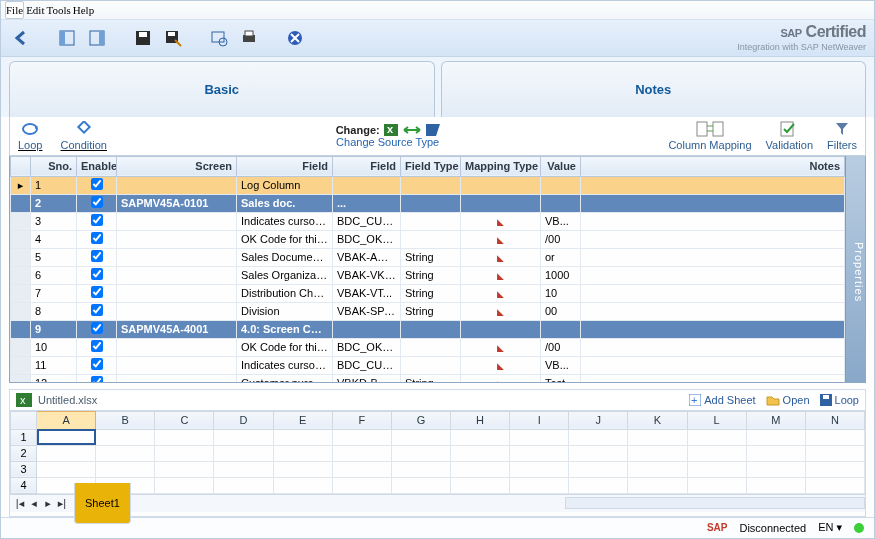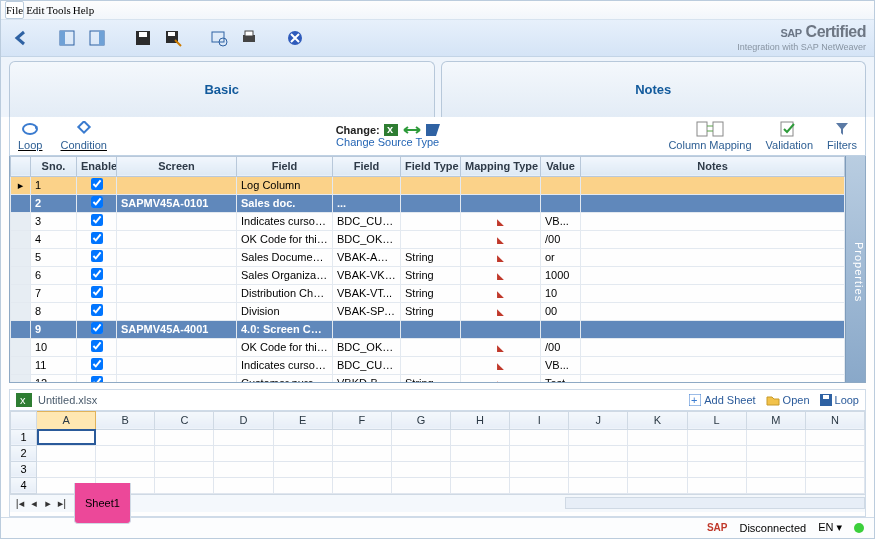--- a/index.html
+++ b/index.html
@@ -19,42 +19,42 @@
 .workband-left{display:flex;gap:18px;align-items:center;text-decoration:underline;}
 .workband-item{display:flex; flex-direction:column; align-items:center; color:#2d5e93; gap:2px; cursor:pointer;}
 .workband-center{ text-align:center; flex:1;}
 .workband-center .maprow{ color:#222; font-weight:bold; display:flex; gap:4px; align-items:center; justify-content:center;}
 .workband-center .changesrc{ color:#2566b5; font-weight:normal; cursor:pointer;}
 .workband-right{display:flex; gap:14px; align-items:flex-end;}
 .grid { margin:0 8px; border:1px solid #8ea9c4; border-top:none; height:236px; overflow:hidden; display:flex;}
 .grid-main { flex:1; overflow:hidden;}
 .grid-props { width:20px; background:linear-gradient(to bottom,#b9cde1,#89a8c9); color:#fff; writing-mode:vertical-rl; text-align:center; font-size:11px; padding-top:6px; letter-spacing:1px; border-left:1px solid #7e9cbb;}
 table.datagrid { width:100%; border-collapse:collapse; table-layout:fixed;}
-table.datagrid th { background:linear-gradient(#f2f7fd,#dde9f5); border:1px solid #b8c8da; padding:2px 4px; text-align:center; font-weight:bold; height:20px; color:#2e3a48; white-space:nowrap; overflow:hidden;}
+table.datagrid th { background:linear-gradient(#f2f7fd,#dde9f5); border:1px solid #b8c8da; padding:2px 4px; text-align:right; font-weight:bold; height:20px; color:#2e3a48; white-space:nowrap; overflow:hidden;}
 table.datagrid td { border:1px solid #e3e9f0; padding:1px 4px; height:18px; white-space:nowrap; overflow:hidden; text-overflow:ellipsis;}
 table.datagrid tr.rsel td { background:#6088bb; color:#fff; font-weight:bold;}
 table.datagrid tr.hl td { background:#fbd289;}
 .rowptr { width:20px; background:#e7edf3; border:1px solid #c9d6e3; text-align:center;}
 .chk { width:12px; height:12px;}
 .redtri { color:#c0392b; font-size:9px;}
 .sheetbar { display:flex; align-items:center; justify-content:space-between; background:#fff; margin:6px 8px 0 8px; border:1px solid #cfdbe8; padding:2px 6px; height:22px;}
 .sheetbar-left{display:flex; align-items:center; gap:6px; color:#4a5b6c;}
 .sheetbar-right{display:flex; align-items:center; gap:10px; color:#2a5a9a;}
 .sheetbar-right span{cursor:pointer; display:flex; align-items:center; gap:3px;}
 .spreadsheet { margin:0 8px; border:1px solid #cfdbe8; border-top:none; height:110px; display:flex; flex-direction:column;}
 .spreadsheet table { border-collapse:collapse; width:100%; table-layout:fixed;}
 .spreadsheet th { background:linear-gradient(#f4f8fc,#e7eef7); border:1px solid #cfd9e4; height:18px; font-weight:normal; color:#2b3945;}
 .spreadsheet td { border:1px solid #e0e6ee; height:16px;}
 .spreadsheet th.sel { background:#ffe7b2; border:1px solid #e1b25a;}
 .spreadsheet td.sel { outline:2px solid #2a5a9a; outline-offset:-2px;}
 .spreadsheet .rownum { background:linear-gradient(#f4f8fc,#e7eef7); width:26px; text-align:center; border:1px solid #cfd9e4;}
 .sheet-tabs { display:flex; align-items:center; height:18px; border-top:1px solid #cfd9e4; background:#f4f8fc; padding-left:4px; gap:6px; position:relative;}
 .sheet-tabs .nav { display:flex; gap:2px; color:#333;}
 .sheet-tabs .nav span { width:12px; text-align:center; cursor:pointer; }
-.sheet-tabs .stab { background:#ec4899; border:1px solid #cfd9e4; border-top:none; border-bottom-left-radius:4px; border-bottom-right-radius:4px; padding:14px 10px;}
+.sheet-tabs .stab { background:#eab308; border:1px solid #cfd9e4; border-top:none; border-bottom-left-radius:4px; border-bottom-right-radius:4px; padding:14px 10px;}
 .statusbar { margin-top:auto; height:22px; border-top:1px solid #cfdbe8; display:flex; align-items:center; justify-content:flex-end; padding:0 10px; gap:12px; background:#fcfdfe;}
 .statusbar .sap{color:#c0392b; font-weight:bold; font-size:10px;}
 .statusbar .dot{width:10px;height:10px;border-radius:50%; background:#3bcf3b;}
 svg{display:block;}
 </style>
 </head>
 <body>
 
 <div class="menubar">
   <span class="first">File</span>

